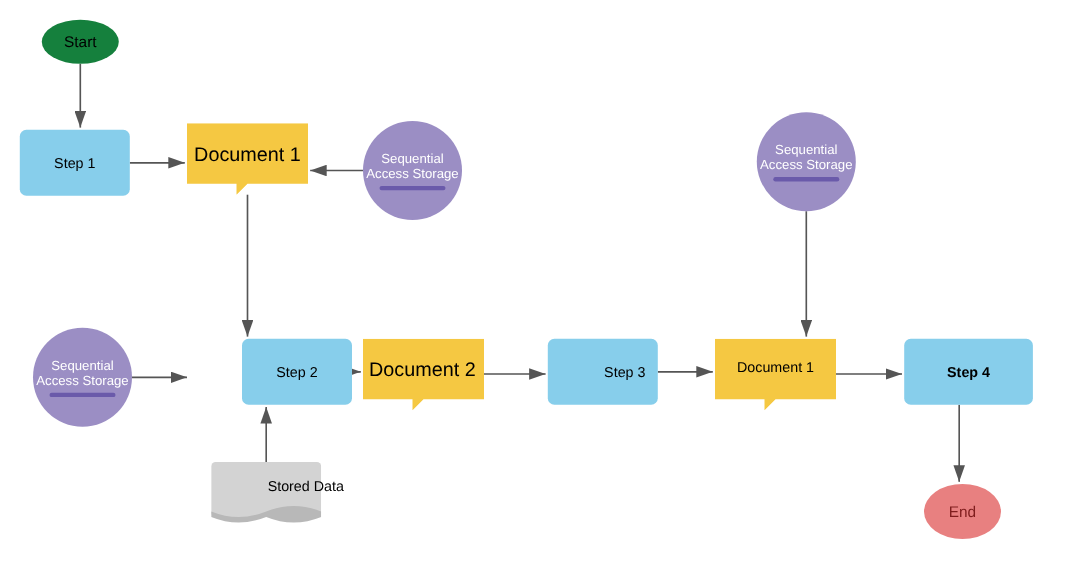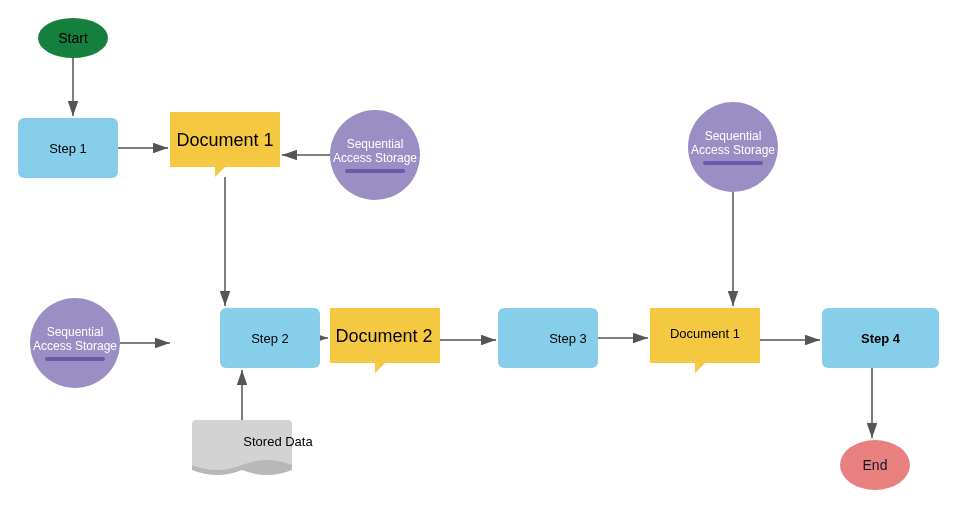--- a/index.html
+++ b/index.html
@@ -41,21 +41,21 @@
       display: flex;
       flex-direction: column;
       align-items: center;
       justify-content: center;
       text-align: center;
       font-size: 12px;
     }
     .end-oval {
       border-radius: 50%;
       background: #e88080;
-      color: #0f172a;
+      color: #7f1d1d;
     }
     svg.arrows {
       position: absolute;
       top: 0;
       left: 0;
       width: 980px;
       height: 511px;
       pointer-events: none;
     }
   </style>

